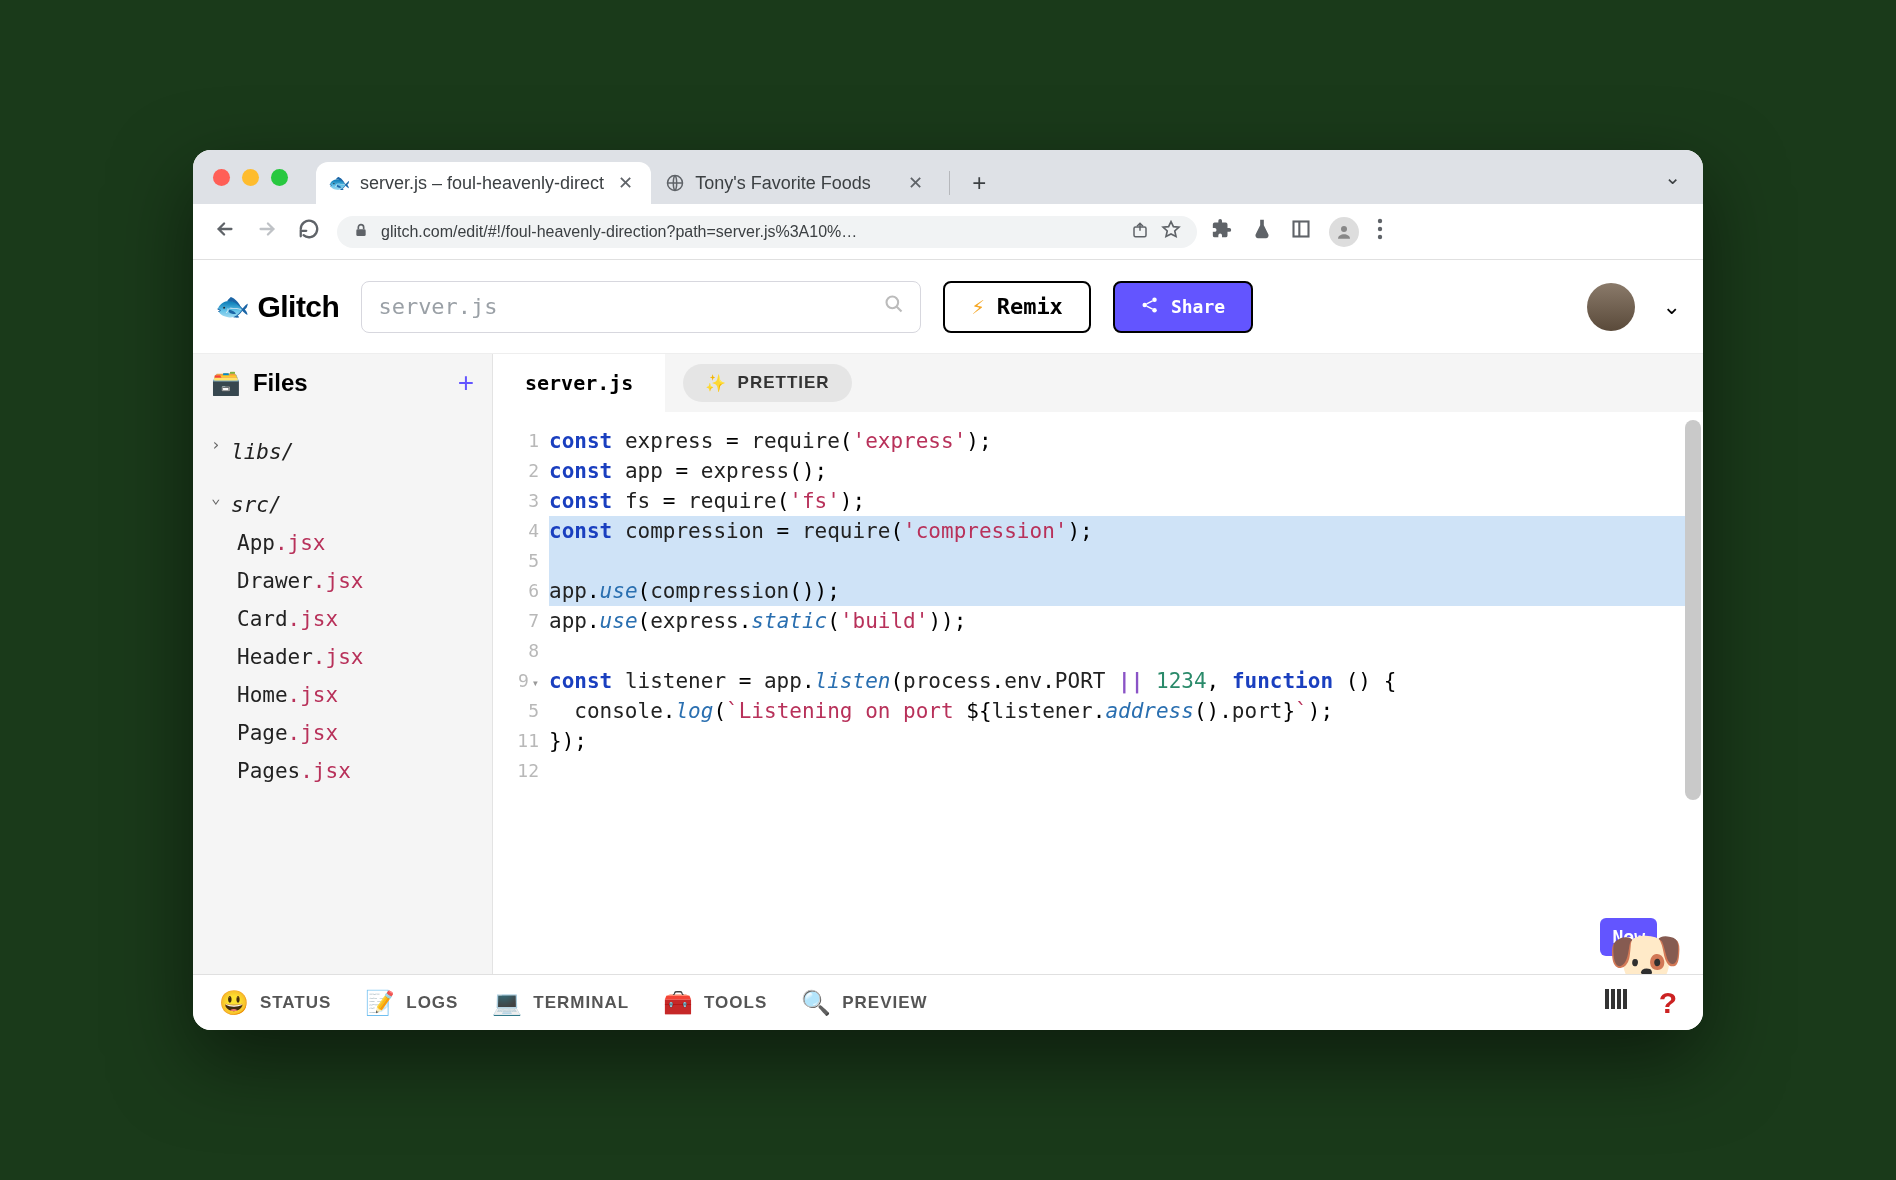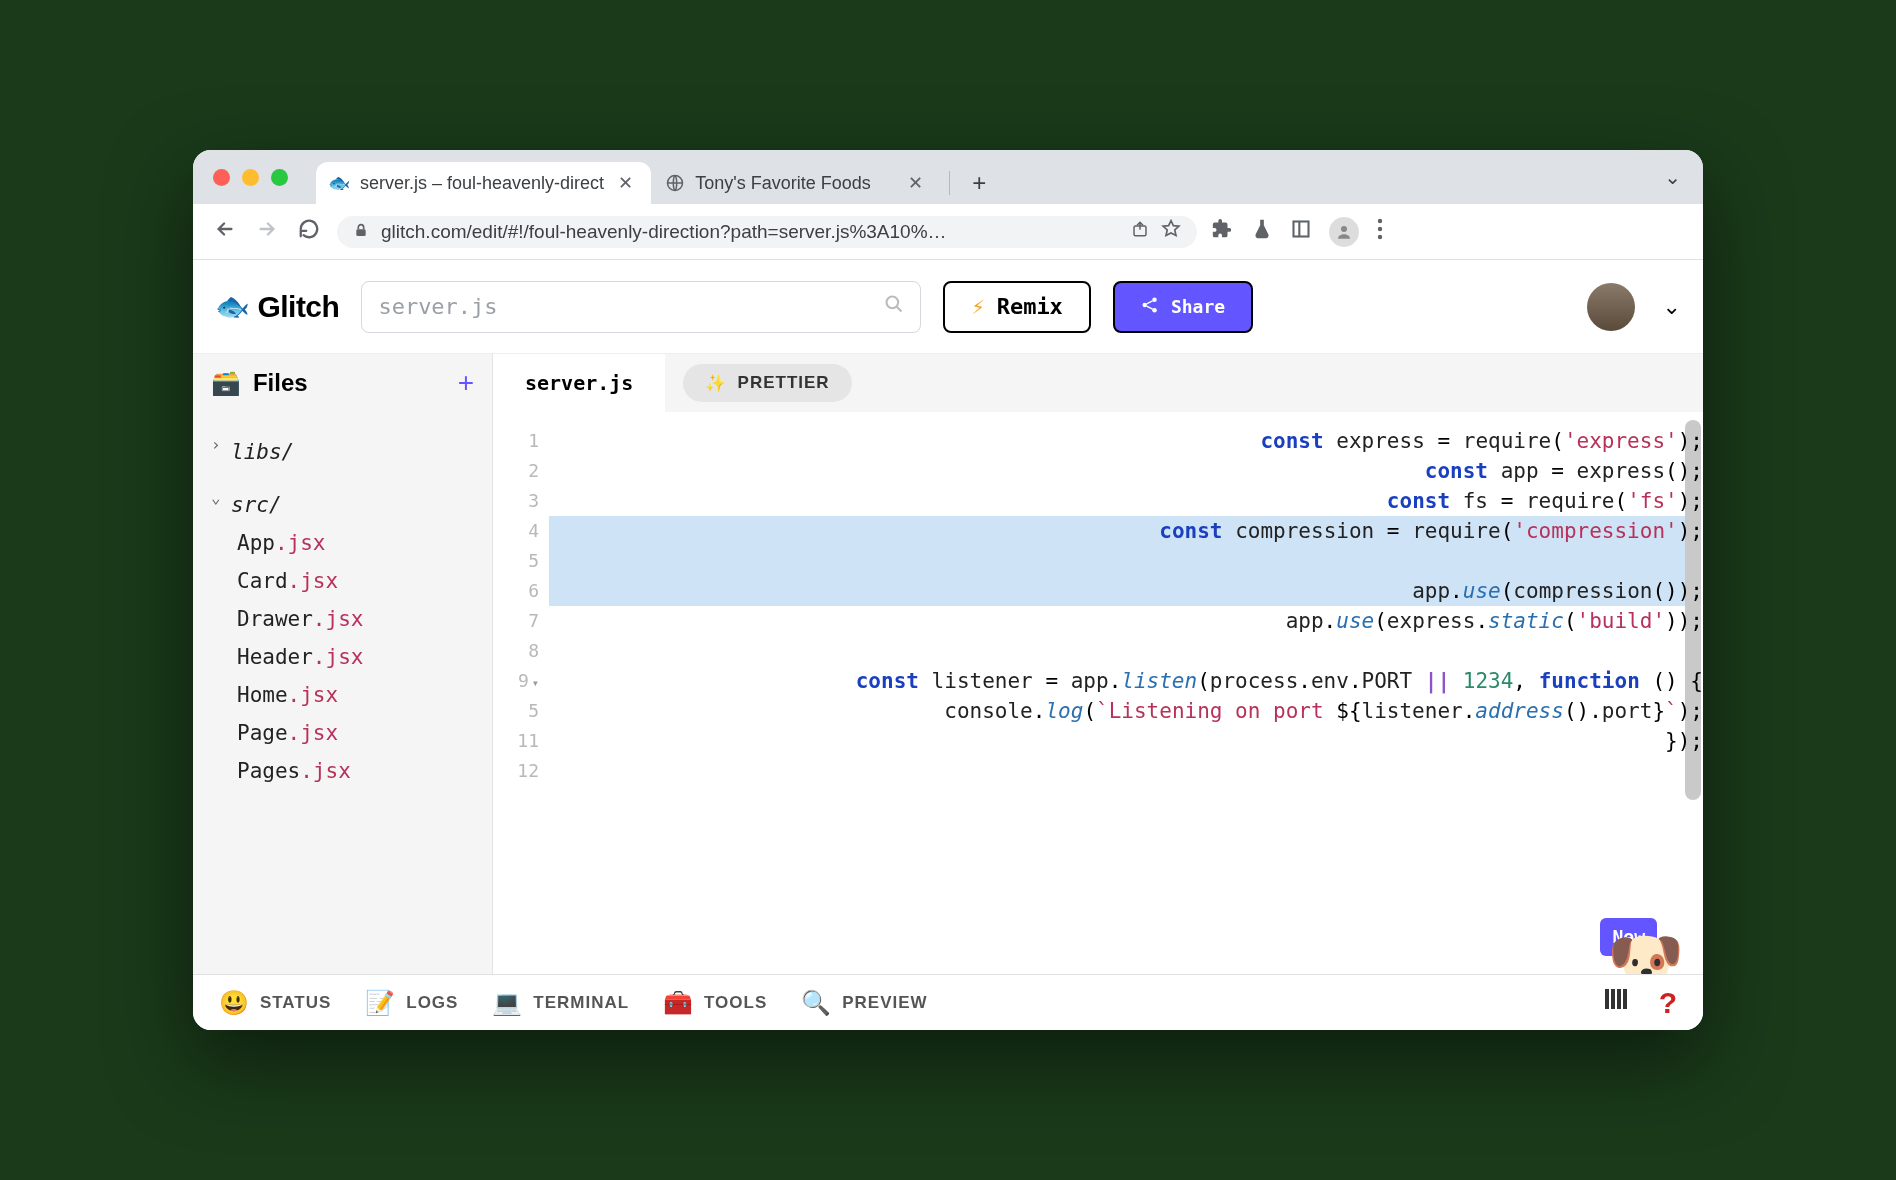--- a/index.html
+++ b/index.html
@@ -78,21 +78,21 @@
   .omnibox {
     flex:1;
     height:32px;
     background:#f1f3f4;
     border-radius:20px;
     display:flex;
     align-items:center;
     padding:0 16px;
     gap:12px;
     color:#3c4043;
-    font-size:19px;
+    font-size:16px;
     max-width: 860px;
   }
   .omnibox .lock { color:#5f6368; font-size:16px;}
   .omnibox .url { flex:1; white-space:nowrap; overflow:hidden; text-overflow:ellipsis;}
   .toolbar-icons { display:flex; gap:18px; align-items:center; color:#5f6368; font-size:20px;}
   .avatar-circle { width:30px; height:30px; border-radius:50%; background:#ddd; display:flex; align-items:center; justify-content:center;}
 
   
   .glitch-header {
     height: 94px;
@@ -164,21 +164,21 @@
   .prettier-pill {
     align-self:center; height:38px; padding:0 22px; border-radius:19px; background:#e5e5e5;
     display:flex; align-items:center; gap:10px; font-size:17px; font-weight:700; letter-spacing:1px;
     color:#333; cursor:pointer;
   }
   .code-pane { flex:1; background:#fff; display:flex; font-family:"Menlo","Consolas",monospace; font-size:21px; line-height:30px; position:relative; overflow:hidden;}
   .gutter { width:56px; text-align:right; color:#b8b8b8; padding:14px 10px 0 0; font-size:18px; user-select:none;}
   .gutter .ln { height:30px; }
   .gutter .fold::after { content:"▾"; font-size:12px; color:#999; margin-left:3px;}
   .code { padding-top:14px; position:relative; flex:1;}
-  .code .line { height:30px; white-space:pre; position:relative;text-align:right;}
+  .code .line { height:30px; white-space:pre; position:relative;}
   .code .hl { position:absolute; left:0; right:14px; background:#cfe3f7; z-index:0;}
   .code .line span { position:relative; z-index:1;}
   .kw { color:#1a3fbf; font-weight:700;}
   .kw2 { color:#1a3fbf; font-weight:700;}
   .str { color:#b8315a; }
   .num { color:#2a8a6a; }
   .id { color:#222;}
   .tmpl { color:#b8315a; }
   .prop { color:#2a6fb0;font-style:italic; }
   .pipe { color:#8a53c6; font-weight:700;}
@@ -349,24 +349,24 @@
           <span class="folder-name">libs/</span>
         </div>
         <div class="tree-row">
           <span class="chev">⌄</span>
           <span class="folder-name">src/</span>
         </div>
         <div class="tree-row nested">
             <span class="file-name"><span class="base">App</span><span class="ext">.jsx</span></span>
           </div>
         <div class="tree-row nested">
+            <span class="file-name"><span class="base">Drawer</span><span class="ext">.jsx</span></span>
+          </div>
+        <div class="tree-row nested">
             <span class="file-name"><span class="base">Card</span><span class="ext">.jsx</span></span>
-          </div>
-        <div class="tree-row nested">
-            <span class="file-name"><span class="base">Drawer</span><span class="ext">.jsx</span></span>
           </div>
         <div class="tree-row nested">
             <span class="file-name"><span class="base">Header</span><span class="ext">.jsx</span></span>
           </div>
         <div class="tree-row nested">
             <span class="file-name"><span class="base">Home</span><span class="ext">.jsx</span></span>
           </div>
         <div class="tree-row nested">
             <span class="file-name"><span class="base">Page</span><span class="ext">.jsx</span></span>
           </div>

